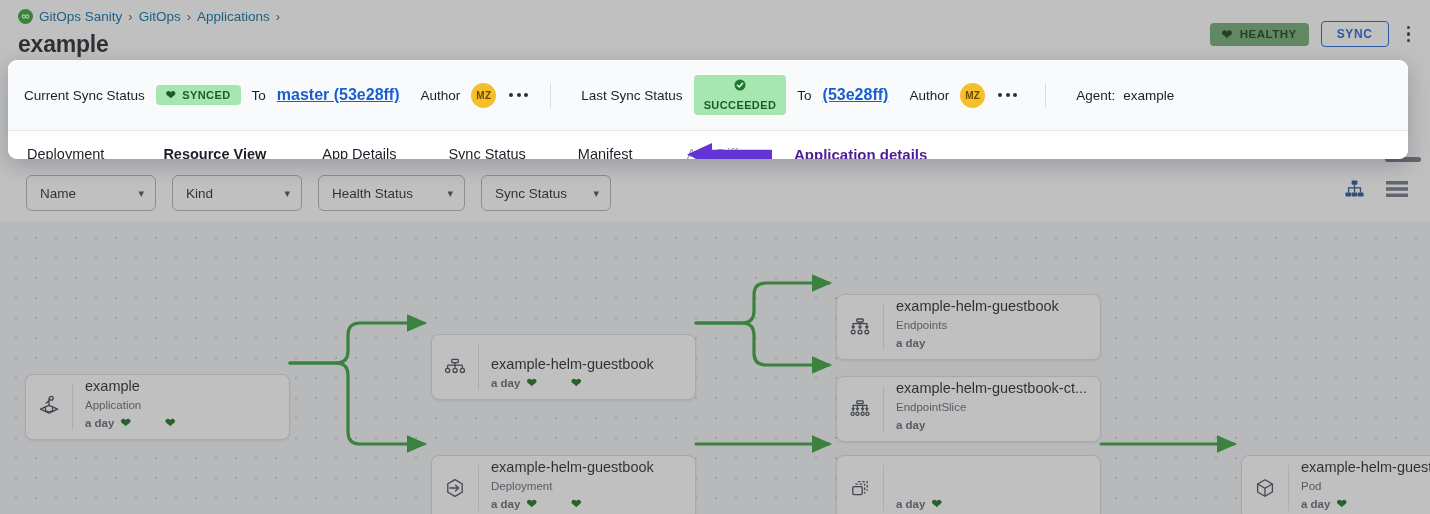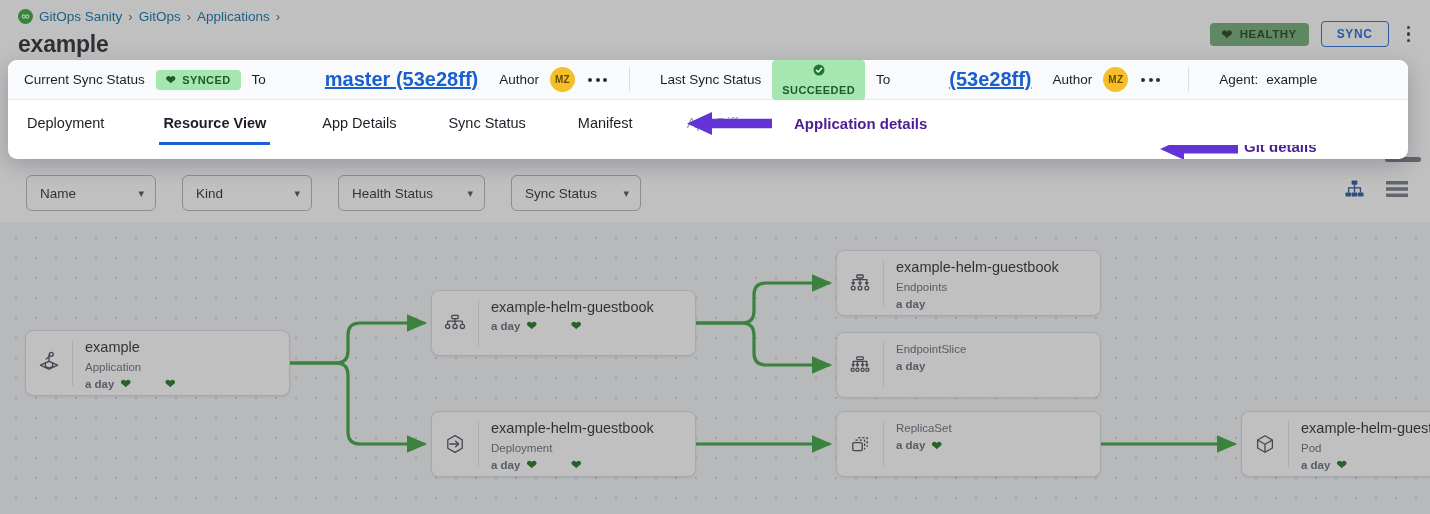--- a/index.html
+++ b/index.html
@@ -48,21 +48,21 @@
   .sync-btn {
     border:1.5px solid #1a5fd0; color:#1a5fd0; background:transparent;
     border-radius:4px; padding:5px 15px; font-size:12px; font-weight:bold;
     letter-spacing:0.6px; cursor:pointer; font-family:inherit;
   }
   .kebab { display:flex; flex-direction:column; gap:3px; padding:4px 6px; cursor:pointer; }
   .kebab i { width:3.5px; height:3.5px; border-radius:50%; background:#2b2f38; display:block; }
 
   
   .filter-bar { position:absolute; left:0; right:0; top:166px; height:56px; }
-  .filters { position:absolute; left:26px; top:9px; display:flex; gap:26px; }
+  .filters { position:absolute; left:26px; top:9px; display:flex; gap:16px; }
   .filter-pill {
     width:130px; height:36px; border:1px solid #a9b0bd; border-radius:6px;
     display:flex; align-items:center; justify-content:space-between;
     padding:0 11px 0 13px; font-size:13.5px; color:#1b1f27; background:transparent;
     cursor:pointer;
   }
   .filter-pill .chev { color:#3d4a61; font-size:11px; }
   .view-toggles { position:absolute; right:22px; top:14px; display:flex; gap:22px; align-items:center; }
 
   
@@ -71,21 +71,21 @@
     background-color:#f3f5f8;
     background-image:radial-gradient(#c9cfd9 1px, transparent 1.1px);
     background-size:20px 20px; background-position:6px 6px;
     overflow:hidden;
   }
   .edges { position:absolute; inset:0; }
 
   .node {
     position:absolute; background:#ffffff; border:1px solid #d5dae2;
     border-radius:8px; box-shadow:0 1px 3px rgba(20,30,50,0.10);
-    display:flex; align-items:flex-start; overflow:hidden;
+    display:flex; align-items:flex-end; overflow:hidden;margin-top:44px;
   }
   .node-icon {
     width:46px; flex:0 0 46px; height:100%;
     display:flex; align-items:center; justify-content:center;
     color:#3b4250;
   }
   .node-div { width:1px; align-self:stretch; background:#dfe3ea; margin:9px 0; }
   .node-body { flex:1 1 auto; padding:7px 10px 7px 12px; min-width:0; }
   .node-name {
     font-size:14.5px; color:#1b1f27; white-space:nowrap;
@@ -97,37 +97,37 @@
   .heart { color:#146b16; font-size:12.5px; line-height:1; }
 
   
   .overlay {
     position:absolute; left:8px; top:60px; width:1400px; height:99px;
     background:#ffffff; border-radius:9px;
     box-shadow:0 6px 22px rgba(10,20,40,0.22);
     z-index:60; overflow:hidden;
   }
   .ov-row1 {
-    position:relative; height:40px; background:#f8fafc;
+    position:relative; height:71px; background:#f8fafc;
     border-bottom:1px solid #e3e8ef;
     display:flex; align-items:center; padding-left:16px; gap:8px;
   }
   .ov-row2 { position:relative; height:45px; background:#ffffff; display:flex; align-items:center; }
 
   .seg { display:flex; align-items:center; gap:11px; font-size:13.5px; color:#1b1f27; }
   .seg .lbl { color:#1b1f27; }
   .chip {
     display:flex; align-items:center; gap:6px; border-radius:4px;
     padding:4px 10px; font-size:11px; font-weight:bold; letter-spacing:0.4px;
   }
   .chip.synced { background:#a6e6b0; color:#1d5c28; }
   .chip.succ { background:#a6e6b0; color:#1d5c28;flex-direction:column; }
   .chip .ic { font-size:12px; line-height:1; color:#1d5c28; }
   .to-label { color:#1b1f27; font-size:13.5px; }
-  .to-val { color:#1a5fd0; font-weight:bold; font-size:20px;margin-left:48px; }
+  .to-val { color:#1a5fd0; font-weight:bold; font-size:16px; }
   .avatar {
     width:25px; height:25px; border-radius:50%; background:#f5bf2a;
     color:#6a4a02; font-size:10px; font-weight:bold;
     display:flex; align-items:center; justify-content:center; letter-spacing:0.3px;
   }
   .dots3 { display:flex; gap:3.5px; align-items:center; cursor:pointer; padding:4px 2px; }
   .dots3 i { width:4px; height:4px; border-radius:50%; background:#2b2f38; display:block; }
   .vsep { width:1px; height:25px; background:#d9dee6; }
 
   .tab {
@@ -358,38 +358,38 @@
             <path d="M18.7 12.5 L19.8 14.1 L20.9 12.5"></path>
             <path d="M6.2 9.4 H19.8"></path>
             <circle cx="5.6" cy="17.7" r="1.6"></circle>
             <circle cx="10.4" cy="17.7" r="1.6"></circle>
             <circle cx="15.6" cy="17.7" r="1.6"></circle>
             <circle cx="20.4" cy="17.7" r="1.6"></circle>
           </svg>
         </div>
         <div class="node-div"></div>
         <div class="node-body">
+          <div class="node-name">example-helm-guestbook-ct...</div>
           <div class="node-kind">EndpointSlice</div>
           <div class="node-meta">
             <span>a day</span>
           </div>
         </div>
       </div>
 
       <div class="node" style="left:836px; top:189px; width:265px; height:66px;">
         <div class="node-icon">
           <svg width="26" height="26" viewBox="0 0 26 26" fill="none" stroke="#3b4250" stroke-width="1.3" stroke-linejoin="round">
             <path d="M11.0 6.6 H20.2 V15.8" stroke-dasharray="2.4 1.8"></path>
             <path d="M8.4 9.2 H17.6 V18.4" stroke-dasharray="2.4 1.8"></path>
             <rect x="5.8" y="11.6" width="9.4" height="8.0" rx="1.1"></rect>
           </svg>
         </div>
         <div class="node-div"></div>
         <div class="node-body">
-          <div class="node-kind">ReplicaSet</div>
           <div class="node-meta">
             <span>a day</span>
             <span class="heart">❤</span>
           </div>
         </div>
       </div>
 
       <div class="node" style="left:1241px; top:189px; width:265px; height:66px;">
         <div class="node-icon">
           <svg width="26" height="26" viewBox="0 0 26 26" fill="none" stroke="#3b4250" stroke-width="1.3" stroke-linejoin="round">

